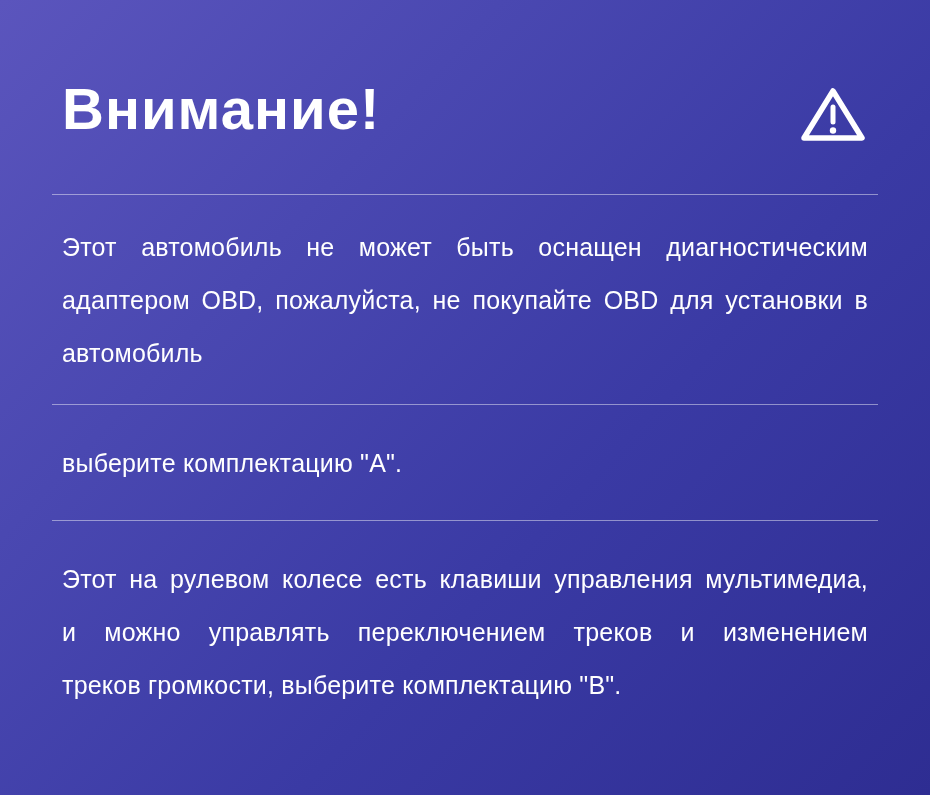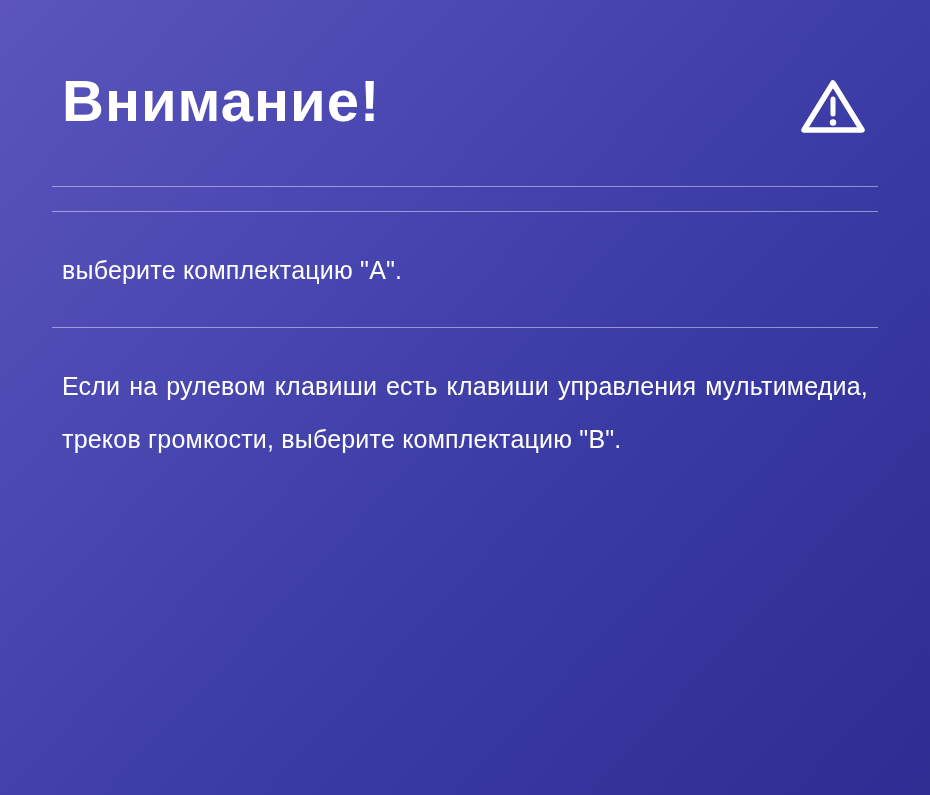--- a/index.html
+++ b/index.html
@@ -11,21 +11,21 @@
     height: 795px;
     overflow: hidden;
     background: linear-gradient(133deg, #5b55bd 0%, #4a48b1 30%, #3a3aa4 62%, #2e2d92 100%);
     font-family: "Liberation Sans", sans-serif;
     color: #ffffff;
   }
   .page {
     box-sizing: border-box;
     width: 930px;
     height: 795px;
-    padding: 8px 62px;
+    padding: 16px 62px;
   }
   .header {
     display: flex;
     justify-content: space-between;
     align-items: flex-start;
     padding-top: 64px;
   }
   .title {
     margin: 0;
     font-size: 58px;
@@ -75,27 +75,33 @@
       <svg width="70" height="58" viewBox="0 0 70 58" aria-hidden="true">
         <polygon points="35,5 64,52 6,52" fill="none" stroke="#ffffff" stroke-width="5.5" stroke-linejoin="round"></polygon>
         <line x1="35" y1="21" x2="35" y2="36" stroke="#ffffff" stroke-width="5" stroke-linecap="round"></line>
         <circle cx="35" cy="44.5" r="3.2" fill="#ffffff"></circle>
       </svg>
     </span>
   </header>
 
   <hr class="divider d1">
 
+  <section class="para p1">
+    <div class="line stretch">Этот автомобиль не может быть оснащен диагностическим</div>
+    <div class="line stretch">адаптером OBD, пожалуйста, не покупайте OBD для установки в</div>
+    <div class="line">автомобиль</div>
+  </section>
 
   <hr class="divider d2">
 
   <section class="para p2">
     <div class="line">выберите комплектацию "А".</div>
   </section>
 
   <hr class="divider d3">
 
   <section class="para p3">
-    <div class="line stretch">Если на рулевом клавиши есть клавиши управления мультимедиа,</div>
+    <div class="line stretch">Этот на рулевом колесе есть клавиши управления мультимедиа,</div>
+    <div class="line stretch">и можно управлять переключением треков и изменением</div>
     <div class="line">треков громкости, выберите комплектацию "B".</div>
   </section>
 
 </div>
 
 </body></html>

